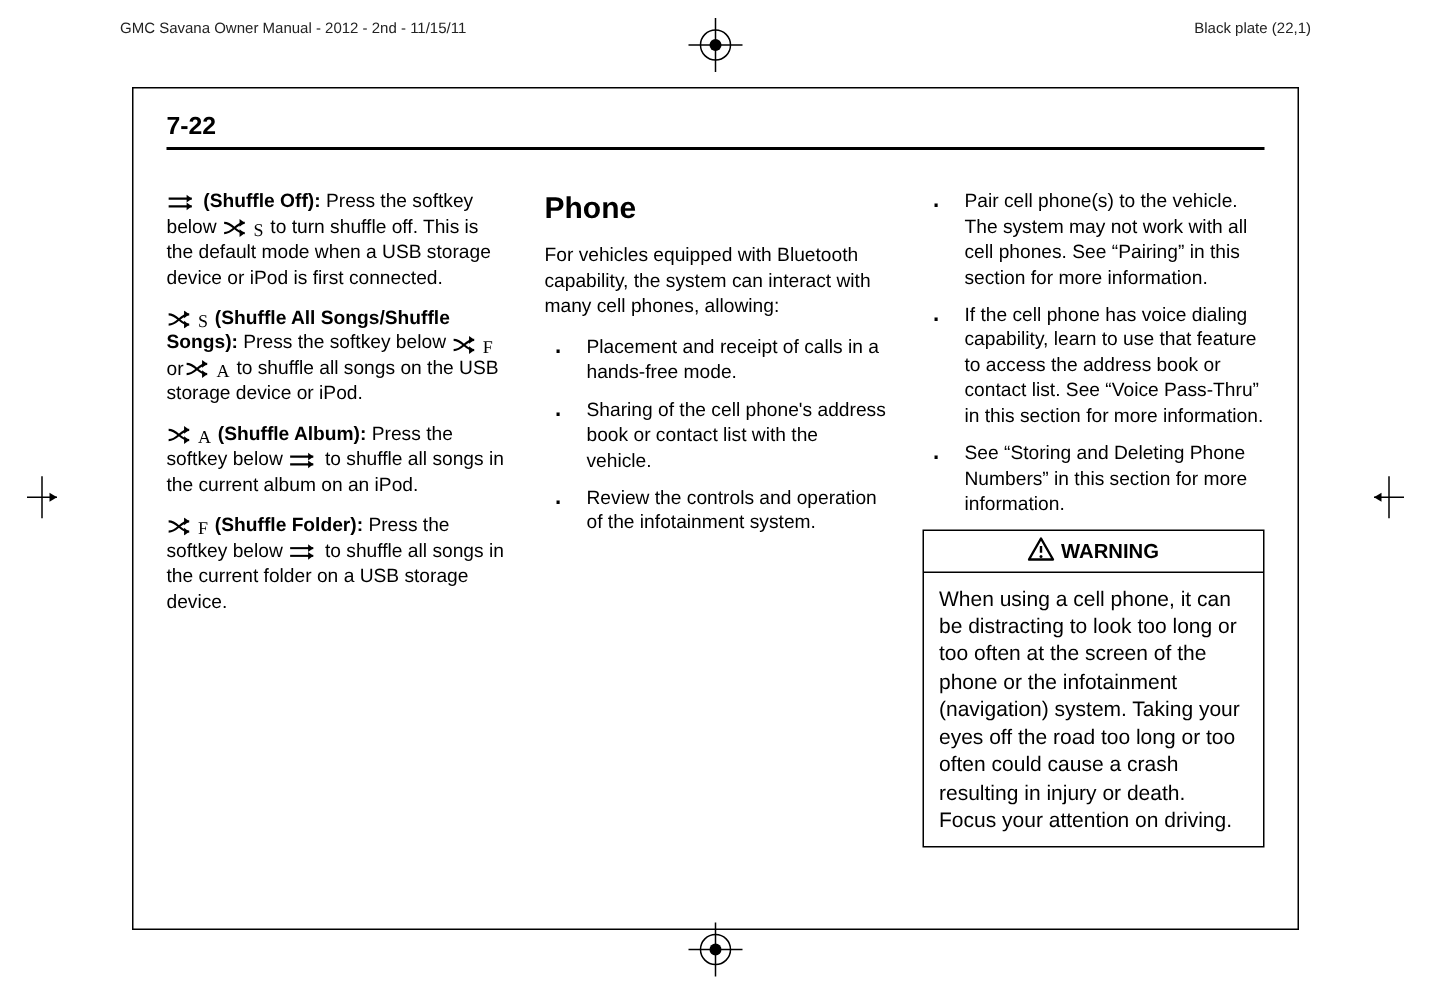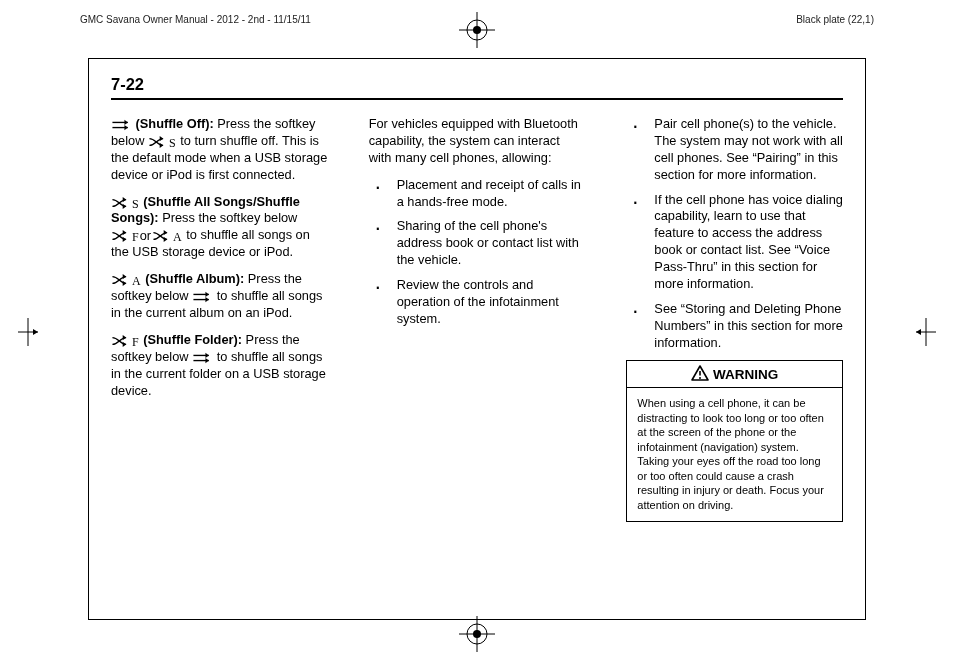--- a/index.html
+++ b/index.html
@@ -69,25 +69,25 @@
     padding: 16px 22px 10px 22px;
   }
   .running-head {
     display: flex;
     align-items: baseline;
     gap: 22px;
     font-weight: bold;
     font-size: 16.5px;
     border-bottom: 2.5px solid #000;
     padding-bottom: 4px;
-    margin-bottom: 16px;
+    margin-bottom: 26px;
   }
   .columns {
     display: flex;
-    gap: 41px;
+    gap: 24px;
     height: calc(100% - 48px);
     font-size: 12.8px;
     line-height: 1.32;
   }
   .col {
     flex: 1 1 0;
     min-width: 0;
   }
   .col p { margin: 0 0 10px 0; }
   .h1 {
@@ -136,21 +136,21 @@
     font-size: 13.5px;
     padding: 4px 0;
     border-bottom: 1.5px solid #000;
   }
   .warning-head svg {
     vertical-align: -2px;
     margin-right: 4px;
   }
   .warning-body {
     padding: 8px 10px;
-    font-size: 11px;
+    font-size: 14px;
     line-height: 1.32;
   }
 </style>
 </head>
 <body>
 
 <svg width="0" height="0" style="position:absolute">
   <defs>
     <g id="regmark">
       <circle cx="0" cy="0" r="10" fill="none" stroke="#000" stroke-width="1"></circle>
@@ -239,20 +239,21 @@
                 <use href="#ic-arrows"></use>
               </svg></span> to shuffle all songs in the current album on an iPod.</p>
           <p><span class="icon"><svg width="20" height="12" viewBox="-1 -1 22 14">
                 <use href="#ic-shuffle"></use>
               </svg><span style="font-family:serif;font-size:12px;vertical-align:1px;margin-left:1px;">F</span></span><span class="bold"> (Shuffle Folder):  </span>Press the softkey below <span class="icon"><svg width="20" height="12" viewBox="-1 -1 22 14">
                 <use href="#ic-arrows"></use>
               </svg></span> to shuffle all songs in the current folder on a USB storage device.</p>
         </div>
 
       <div class="col">
+        <div class="h1">Phone</div>
         <p>For vehicles equipped with Bluetooth capability, the system can interact with many cell phones, allowing:</p>
         <ul class="bul" id="c2b1">
             <li>Placement and receipt of calls in a hands-free mode.</li>
             <li>Sharing of the cell phone's address book or contact list with the vehicle.</li>
           </ul>
         <ul class="bul" id="c2b2">
             <li>Review the controls and operation of the infotainment system.</li>
           </ul>
       </div>
 

